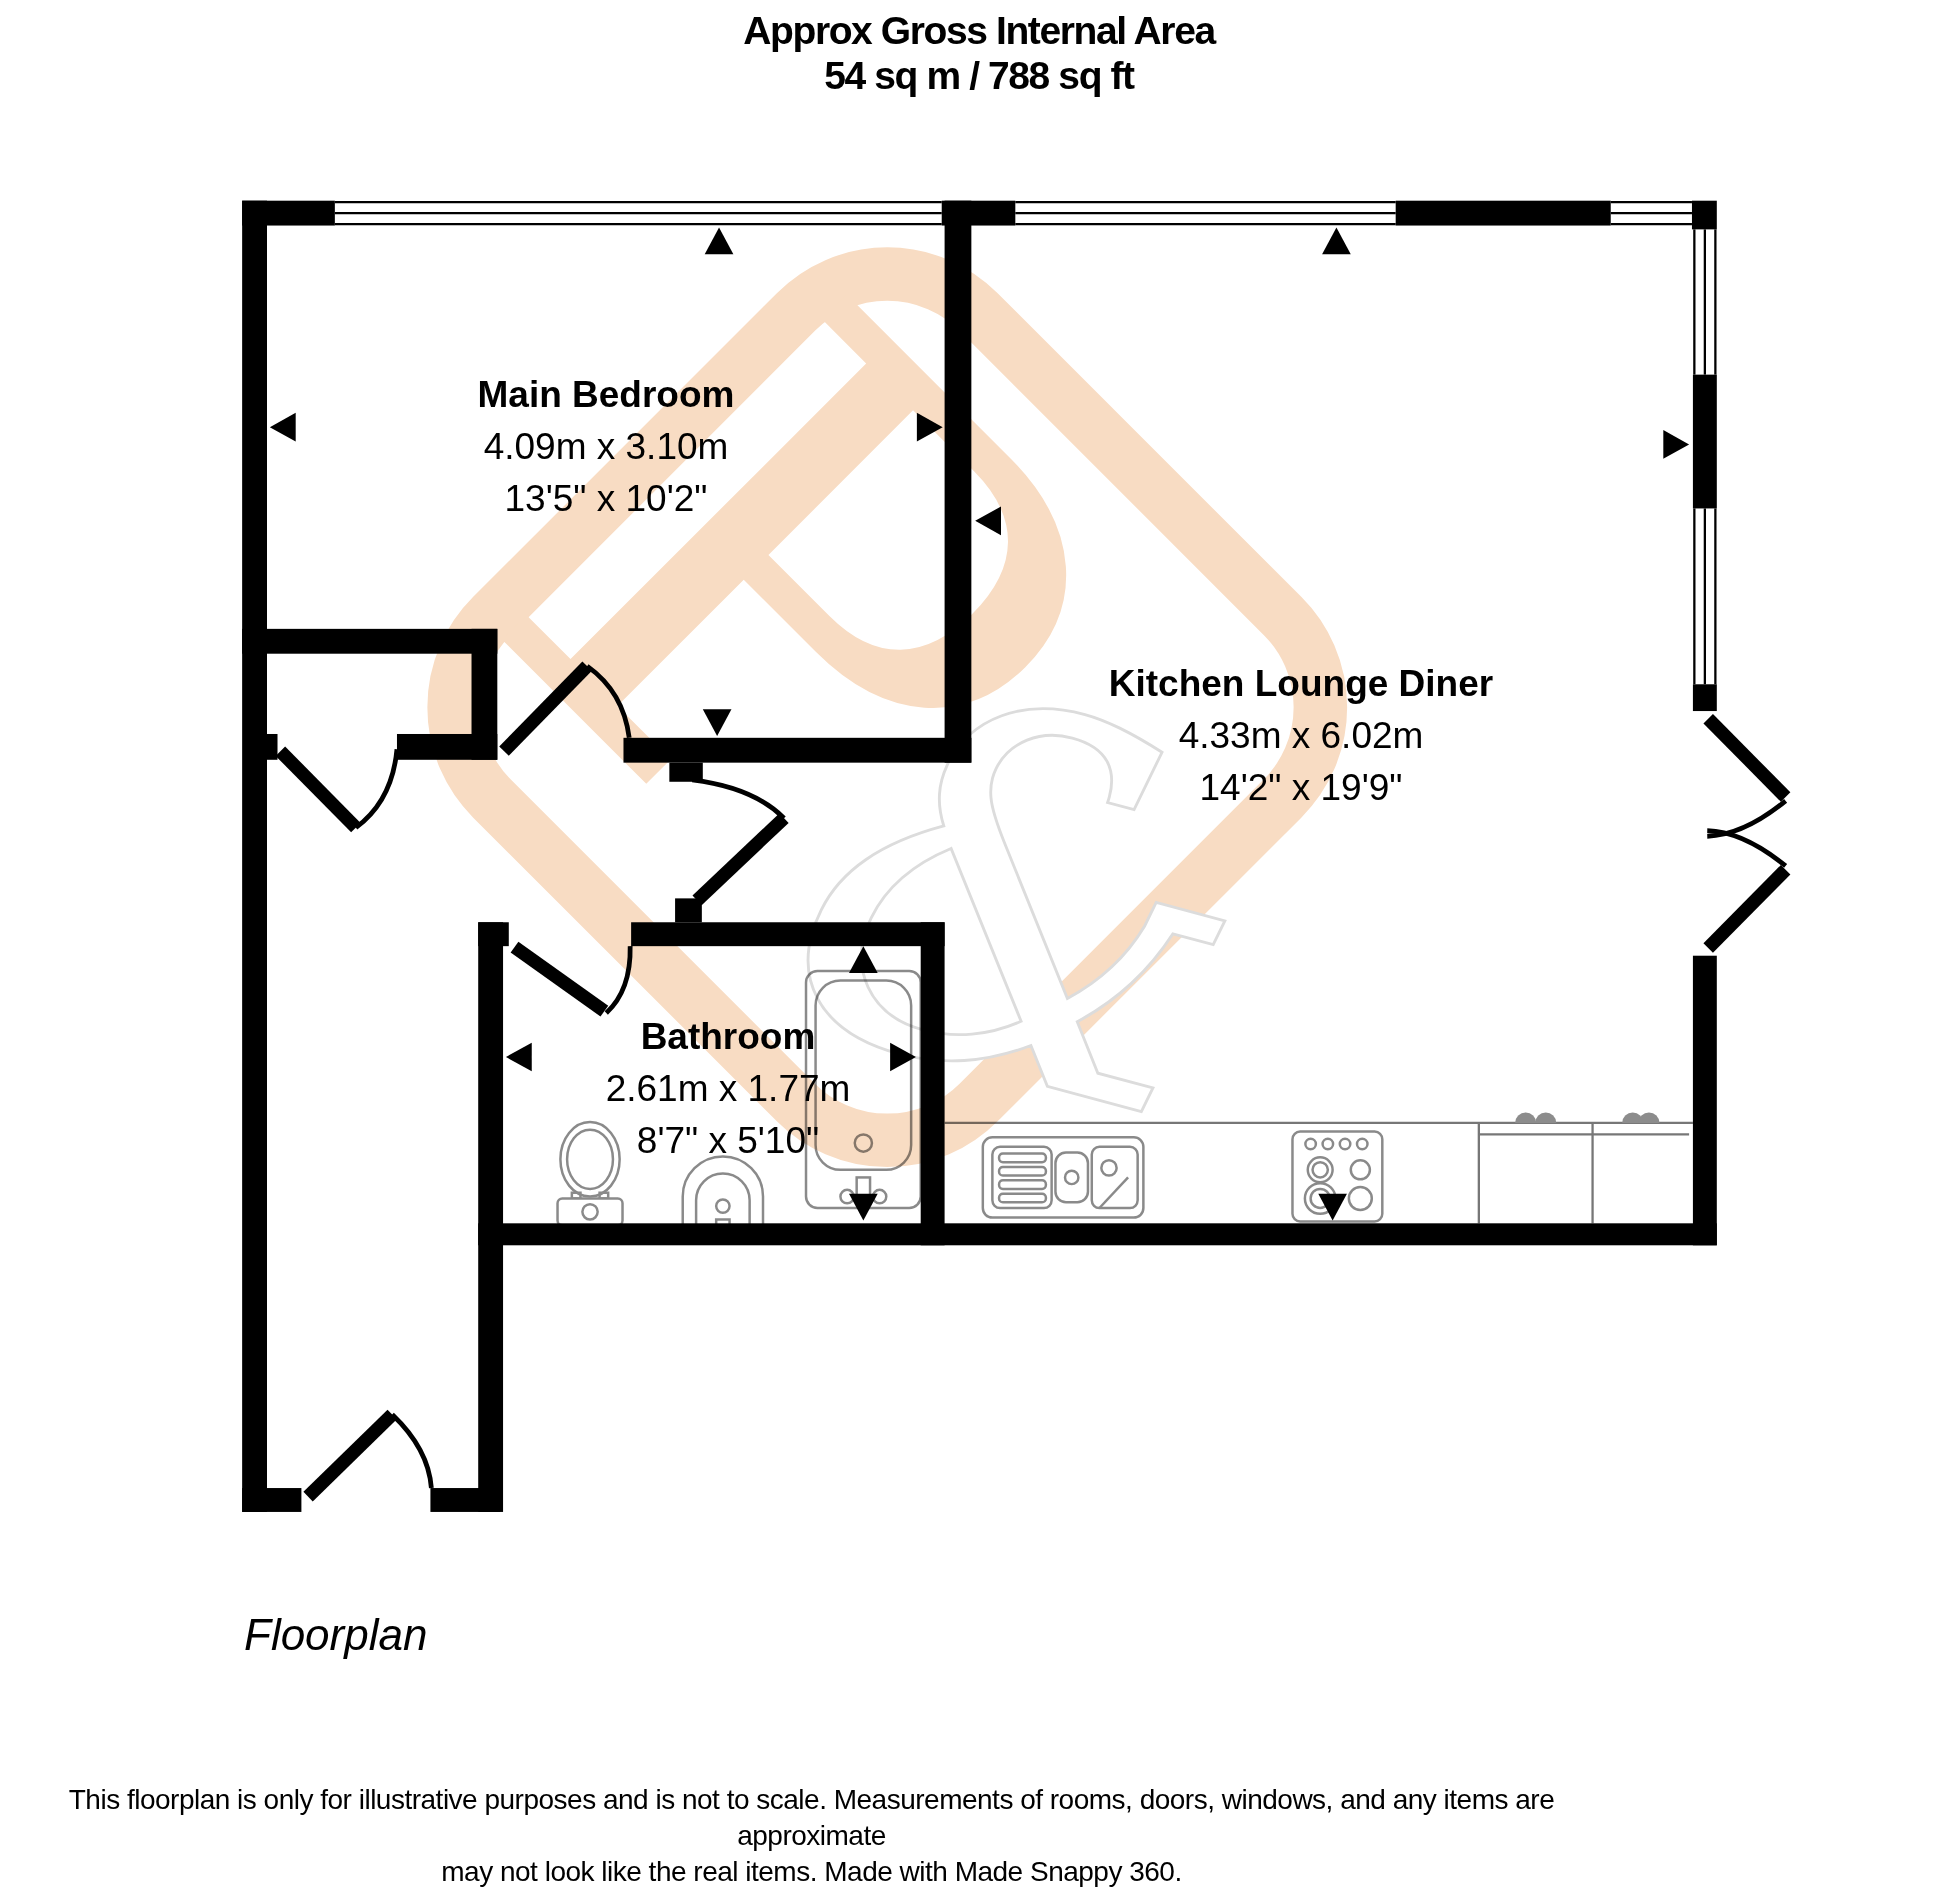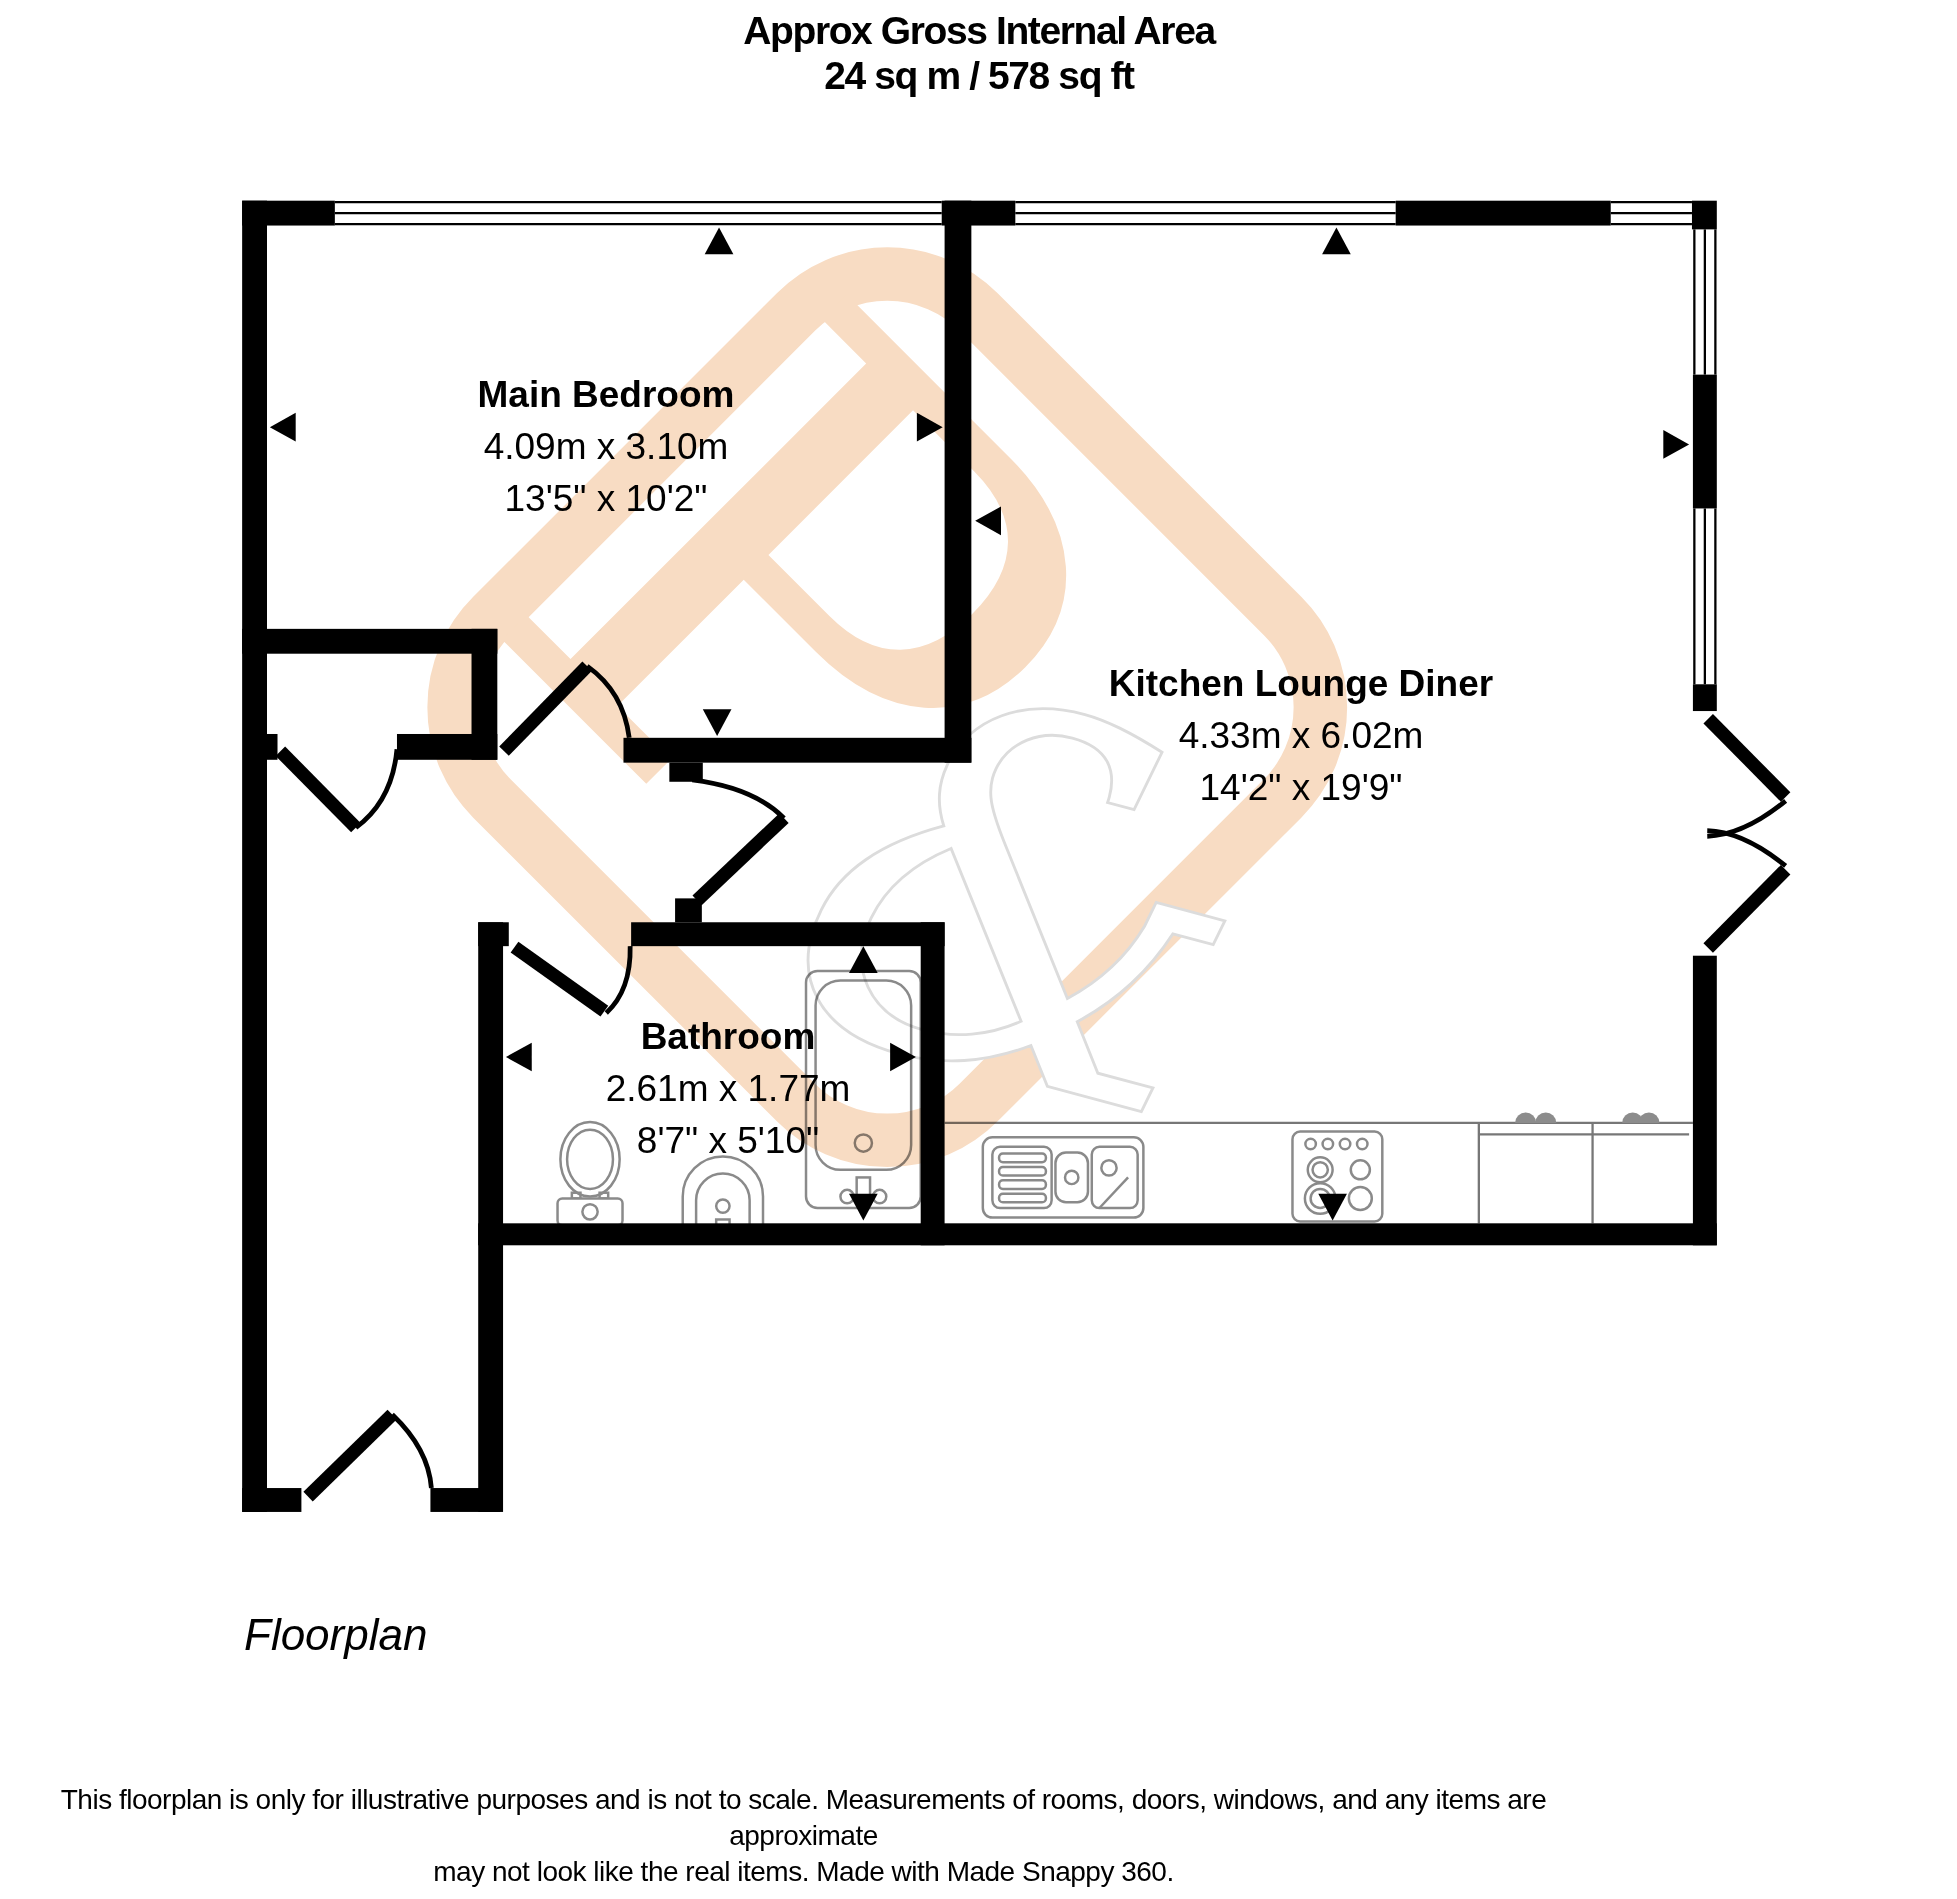--- a/index.html
+++ b/index.html
@@ -8,21 +8,21 @@
   .abs{position:absolute;}
   svg{display:block;}
   .layer{position:absolute;left:0;top:0;width:1958px;height:1899px;}
   .watermark{mix-blend-mode:multiply;pointer-events:none;}
   .title{left:0;top:7.6px;width:1958px;text-align:center;font-weight:bold;
          font-size:39px;line-height:45px;letter-spacing:-1.4px;}
   .room-label{text-align:center;font-size:37px;line-height:52px;}
   .room-label .rname{font-weight:bold;}
   .plan-label{left:244px;top:1610px;font-size:44px;font-style:italic;}
   .disclaimer{left:0;top:1782px;width:1607px;text-align:center;
-              font-size:28px;line-height:36px;letter-spacing:-0.5px;}
+              font-size:28px;line-height:36px;letter-spacing:-0.5px;padding-left:8px;}
   .wall{fill:#000;}
   .winline{stroke:#000;stroke-width:2.4;}
   .leaf{stroke:#000;stroke-width:14;}
   .arc{stroke:#000;stroke-width:5;fill:none;}
   .fix{stroke:#8a8a8a;stroke-width:2.6;fill:#fff;}
   .fixl{stroke:#8a8a8a;stroke-width:2.6;fill:none;}
   .ctr{stroke:#777;stroke-width:2.4;fill:none;}
   .tap{fill:#8c8c8c;}
   .dimarrow{fill:#000;}
 </style>
@@ -207,21 +207,21 @@
       <path class="dimarrow" d="M1394 1277 L1409 1249 L1379 1249 Z"></path>
       <path class="dimarrow" d="M529 1106 L556 1091 L556 1121 Z"></path>
       <path class="dimarrow" d="M958 1106 L931 1091 L931 1121 Z"></path>
       <path class="dimarrow" d="M903 990 L918 1018 L888 1018 Z"></path>
       <path class="dimarrow" d="M903 1277 L918 1249 L888 1249 Z"></path>
     </g>
   </svg>
 
   <div class="abs title">
     <div>Approx Gross Internal Area</div>
-    <div>24 sq m / 578 sq ft</div>
+    <div>54 sq m / 788 sq ft</div>
   </div>
 
   <div class="abs room-label" style="left:367px;top:369px;width:478px;">
     <div class="rname">Main Bedroom</div>
     <div>4.09m x 3.10m</div>
     <div>13'5" x 10'2"</div>
   </div>
 
   <div class="abs room-label" style="left:1062px;top:658px;width:478px;">
     <div class="rname">Kitchen Lounge Diner</div>

